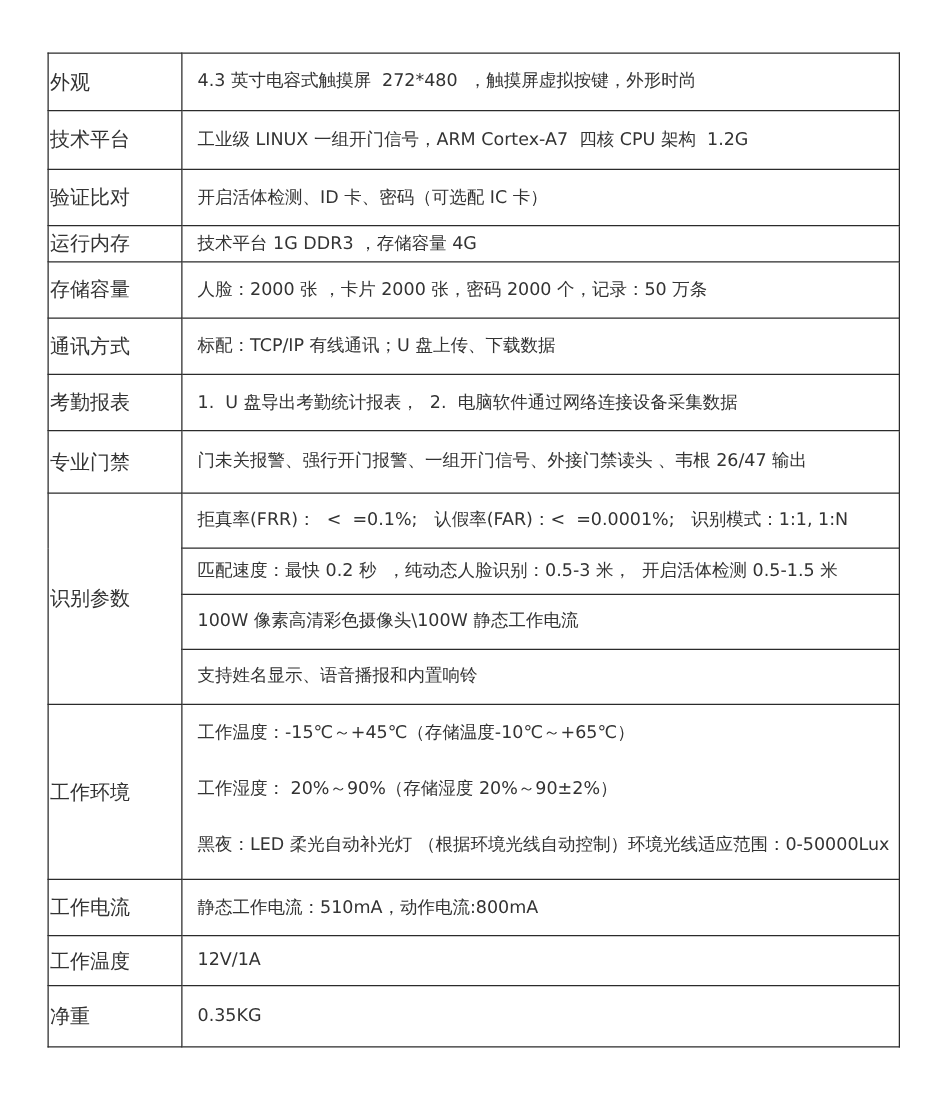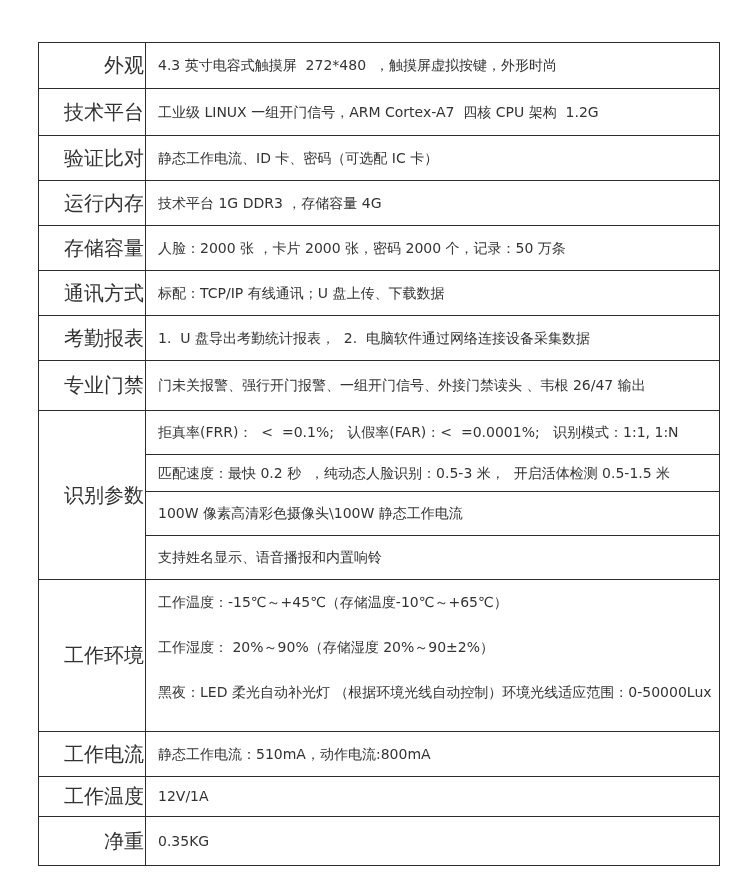--- a/index.html
+++ b/index.html
@@ -28,33 +28,33 @@
     font-size: 14px;
     line-height: 1.35;
   }
   table.spec td {
     border: 1px solid var(--border-color, #2b2b2b);
     overflow: hidden;
   }
   col.c1 { width: 107px; }
   col.c2 { width: 574px; }
   td.label {
-    text-align: right;
+    text-align: left;
     vertical-align: middle;
-    font-size: 20px;
+    font-size: 16px;
     margin-top: 11px;
   }
   td.val {
     vertical-align: middle;
     padding: 2px 6px 2px 12px;
     white-space: pre-wrap;
   }
   td.multiline {
     vertical-align: middle;
-    padding: 0 6px 16px 12px;
+    padding: 0 6px 4px 12px;
     white-space: normal;
   }
   td.multiline .line {
     height: 45px;
     display: flex;
     align-items: center;
     white-space: pre;
   }
 </style>
 </head>
@@ -70,23 +70,23 @@
       <tr style="height:46px">
         <td class="label">外观</td>
         <td class="val">4.3 英寸电容式触摸屏  272*480  ，触摸屏虚拟按键，外形时尚</td>
       </tr>
       <tr style="height:47px">
         <td class="label">技术平台</td>
         <td class="val">工业级 LINUX 一组开门信号，ARM Cortex-A7  四核 CPU 架构  1.2G</td>
       </tr>
       <tr style="height:45px">
         <td class="label">验证比对</td>
-        <td class="val">静态工作电流、ID 卡、密码（可选配 IC 卡）</td>
+        <td class="val">开启活体检测、ID 卡、密码（可选配 IC 卡）</td>
       </tr>
-      <tr style="height:45px">
+      <tr style="height:29px">
         <td class="label">运行内存</td>
         <td class="val">技术平台 1G DDR3 ，存储容量 4G</td>
       </tr>
       <tr style="height:45px">
         <td class="label">存储容量</td>
         <td class="val">人脸：2000 张 ，卡片 2000 张，密码 2000 个，记录：50 万条</td>
       </tr>
       <tr style="height:45px">
         <td class="label">通讯方式</td>
         <td class="val">标配：TCP/IP 有线通讯；U 盘上传、下载数据</td>

